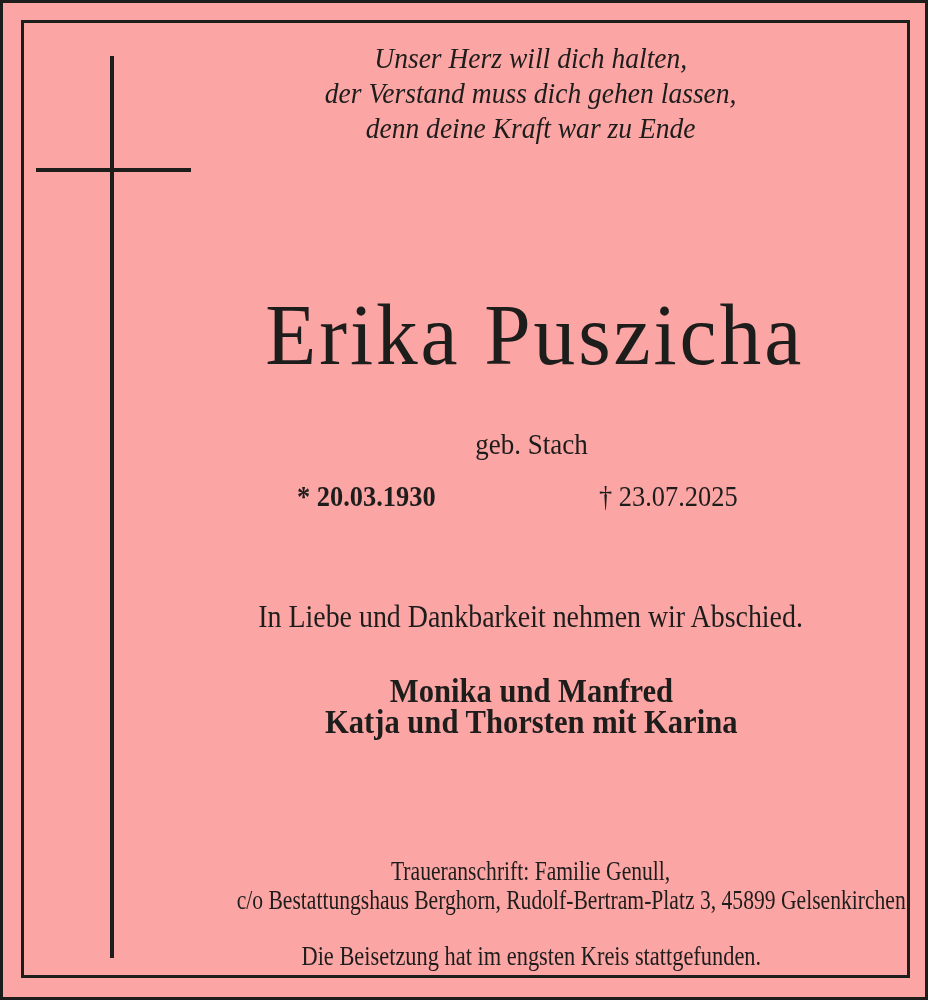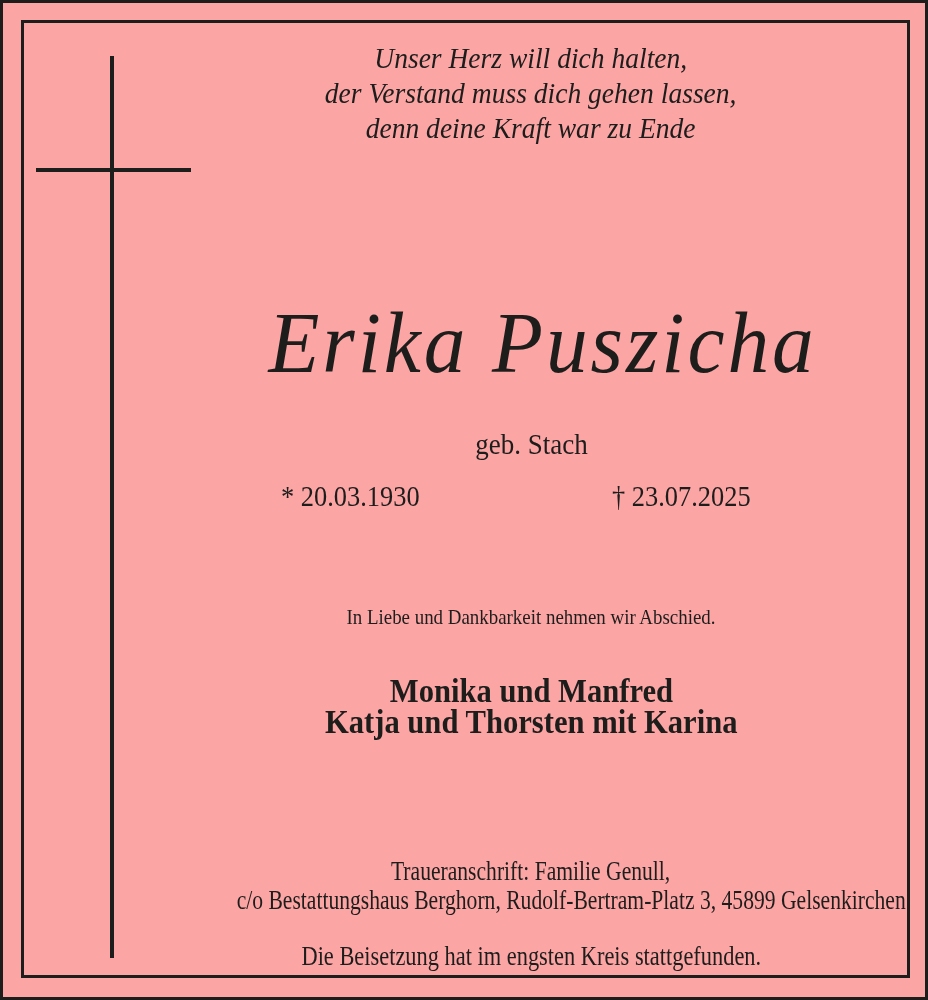--- a/index.html
+++ b/index.html
@@ -60,47 +60,46 @@
   }
   .verse {
     top: 38px;
     font-style: italic;
     font-size: 29px;
     line-height: 35px;
   }
   .verse .cond { transform: scaleX(0.95); }
   .name {
     top: 278px;
-    margin: 12px;
+    margin: 4px;
     font-size: 86px;
     line-height: 100px;
-    font-style: italic;
     font-weight: normal;
     letter-spacing: 3px;
   }
   .name .cond { transform: scaleX(0.97); }
   .maiden {
     top: 425px;
     font-size: 30px;
     line-height: 32px;
   }
   .maiden .cond { transform: scaleX(0.9); }
   .date {
     position: absolute;
     top: 477px;
     font-size: 30px;
     line-height: 32px;
     white-space: nowrap;
   }
   .date .cond { transform: scaleX(0.88); transform-origin: left center; }
-  .birth { left: 278px; }
-  .death { left: 609px; }
+  .birth { left: 294px; font-weight: bold; }
+  .death { left: 596px; }
   .farewell {
     top: 598px;
-    font-size: 21px;
+    font-size: 31px;
     line-height: 32px;
   }
   .farewell .cond { transform: scaleX(0.9); }
   .mourner {
     font-size: 34px;
     line-height: 36px;
     font-weight: bold;
   }
   .mourner .cond { transform: scaleX(0.9); }
   .mourner-1 { top: 670px; }

